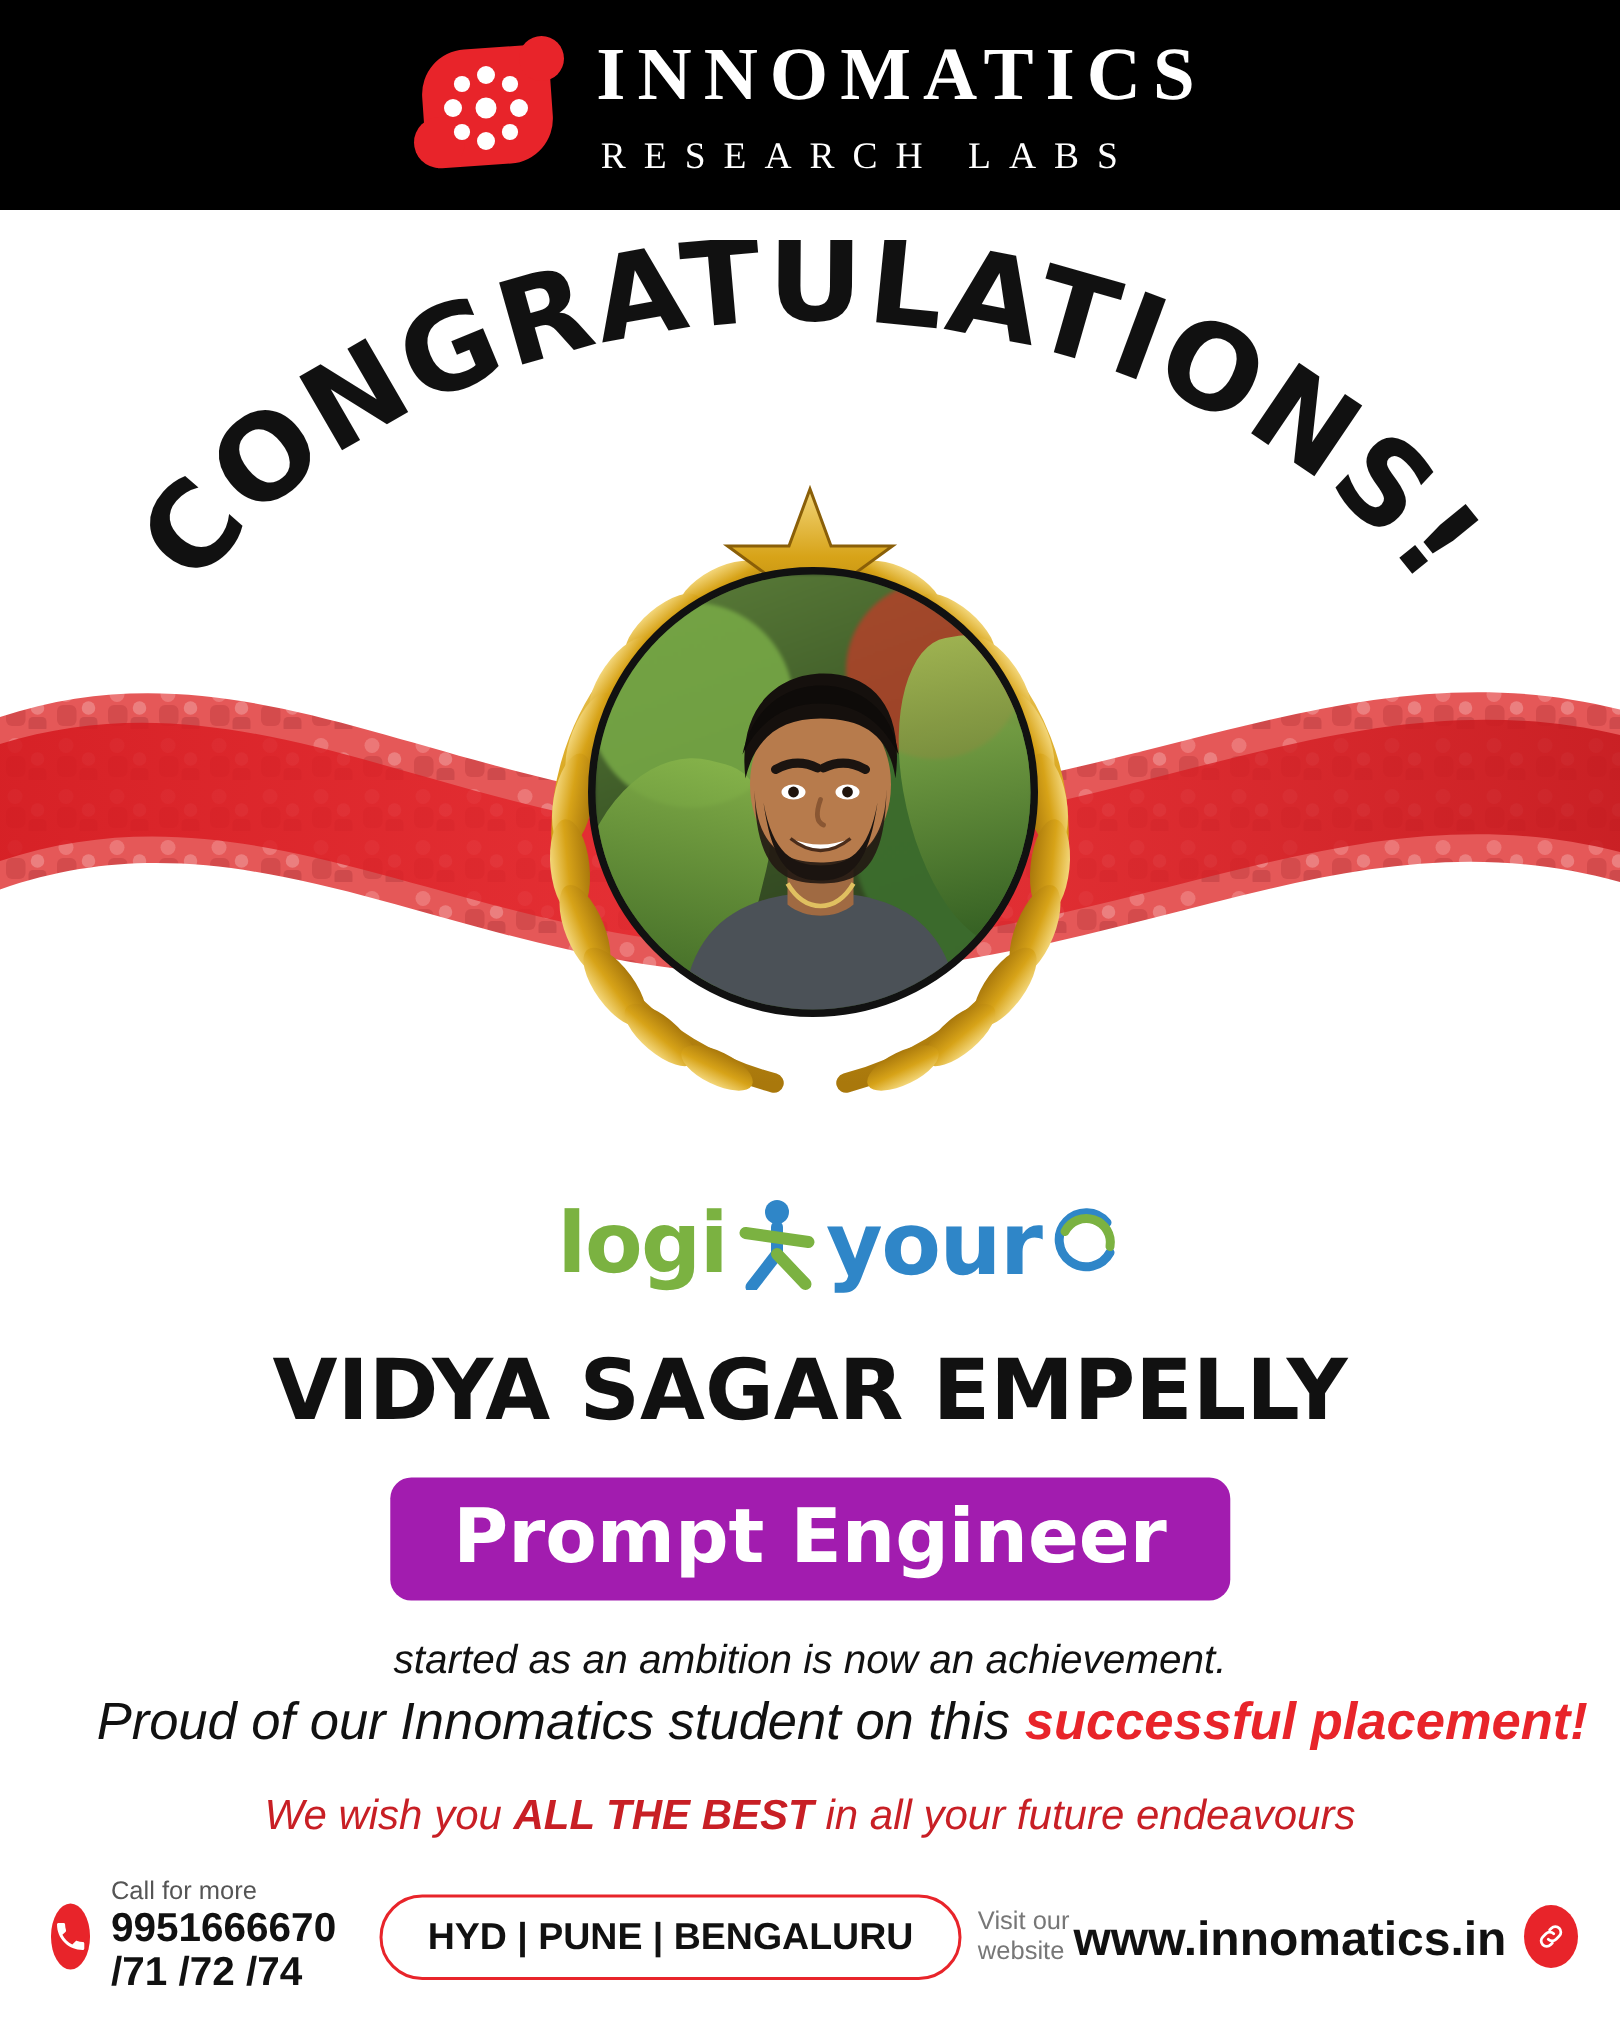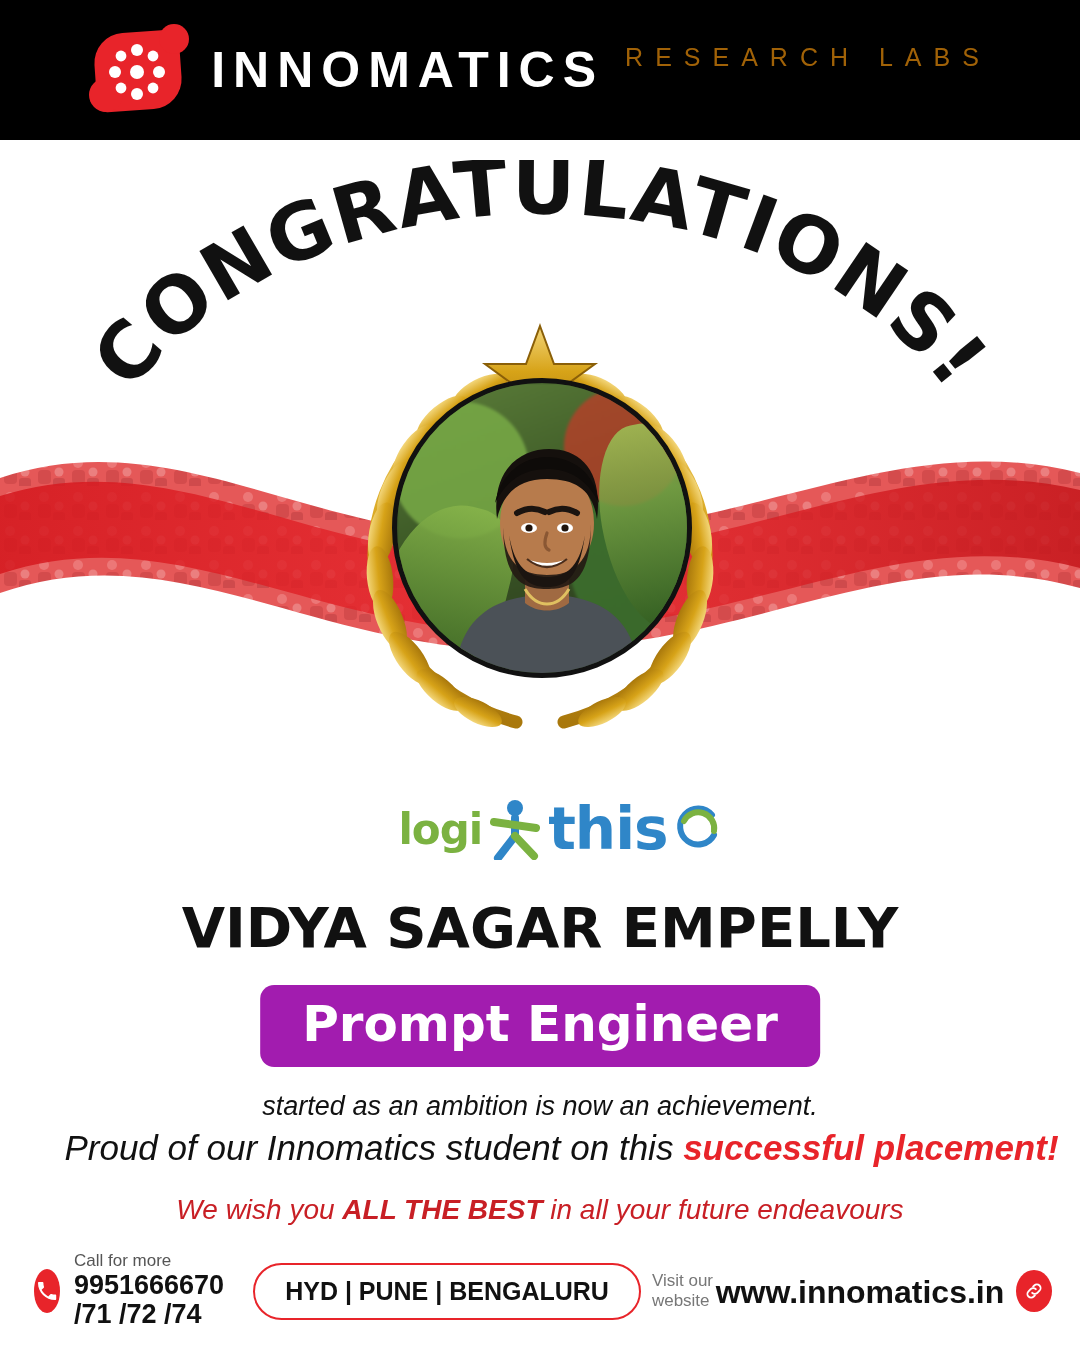--- a/index.html
+++ b/index.html
@@ -39,30 +39,29 @@
   }
   .logo-mark .dot-tr {
     position: absolute; right: 4px; top: 0px;
     width: 30px; height: 30px; border-radius: 50%;
     background: #e8242a;
   }
   .logo-mark .gear {
     position: absolute; left: 16px; top: 16px;
     width: 64px; height: 64px;
   }
-  .logo-text { display: flex; flex-direction: row; gap: 18px; }
+  .logo-text { display: flex; flex-direction: column; gap: 18px; font-family: Liberation Serif, serif; }
   .logo-main {
     font-size: 50px; font-weight: bold; letter-spacing: 8px;
     color: #ffffff; line-height: 1;
   }
   .logo-sub {
     font-size: 25px; letter-spacing: 12px;
-    color: #a16207; line-height: 1;
+    color: #ffffff; line-height: 1;
     padding-left: 3px;
-    text-align: center;
   }
 
   
   .congrats-arc {
     position: absolute; top: 160px; left: 0;
     width: 1080px; height: 340px;
     pointer-events: none;
   }
   .congrats-arc text {
     font-family: "DejaVu Sans", sans-serif;
@@ -113,21 +112,21 @@
   }
   .photo .person { position: absolute; left: 0; top: 0; width: 300px; height: 300px; }
 
   
   .company-logo {
     position: absolute; top: 795px; left: 0; width: 1080px;
     display: flex; align-items: center; justify-content: center; gap: 6px;
   }
   .cl-logi {
     font-family: "DejaVu Sans", sans-serif;
-    font-size: 42px; font-weight: bold; color: #7bb241;
+    font-size: 56px; font-weight: bold; color: #7bb241;
     letter-spacing: -1px;
     margin-left: 40px;
   }
   .cl-person { width: 54px; height: 62px; }
   .cl-work {
     font-family: "DejaVu Sans", sans-serif;
     font-size: 58px; font-weight: bold; color: #2f86c8;
     letter-spacing: -1px;
   }
   .cl-swirl { width: 54px; height: 56px; margin-left: -6px; }
@@ -346,21 +345,21 @@
 
   <div class="company-logo">
     <span class="cl-logi">logi</span>
     <svg class="cl-person" viewBox="0 0 54 62">
       <circle cx="27" cy="10" r="8" fill="#2f86c8"></circle>
       <path d="M27,20 L27,40" stroke="#2f86c8" stroke-width="8" stroke-linecap="round"></path>
       <path d="M6,24 L48,30" stroke="#7bb241" stroke-width="8" stroke-linecap="round"></path>
       <path d="M27,38 L10,60" stroke="#2f86c8" stroke-width="8" stroke-linecap="round"></path>
       <path d="M27,38 L46,58" stroke="#7bb241" stroke-width="8" stroke-linecap="round"></path>
     </svg>
-    <span class="cl-work">this</span>
+    <span class="cl-work">your</span>
     <svg class="cl-swirl" viewBox="0 0 54 56">
       <path d="M44,14 A18,18 0 1 0 46,34" fill="none" stroke="#2f86c8" stroke-width="6" stroke-linecap="round"></path>
       <path d="M16,20 A16,16 0 0 1 46,30" fill="none" stroke="#7bb241" stroke-width="6" stroke-linecap="round"></path>
     </svg>
   </div>
 
   <div class="student-name">VIDYA SAGAR EMPELLY</div>
 
   <div class="role-badge">Prompt Engineer</div>
 

